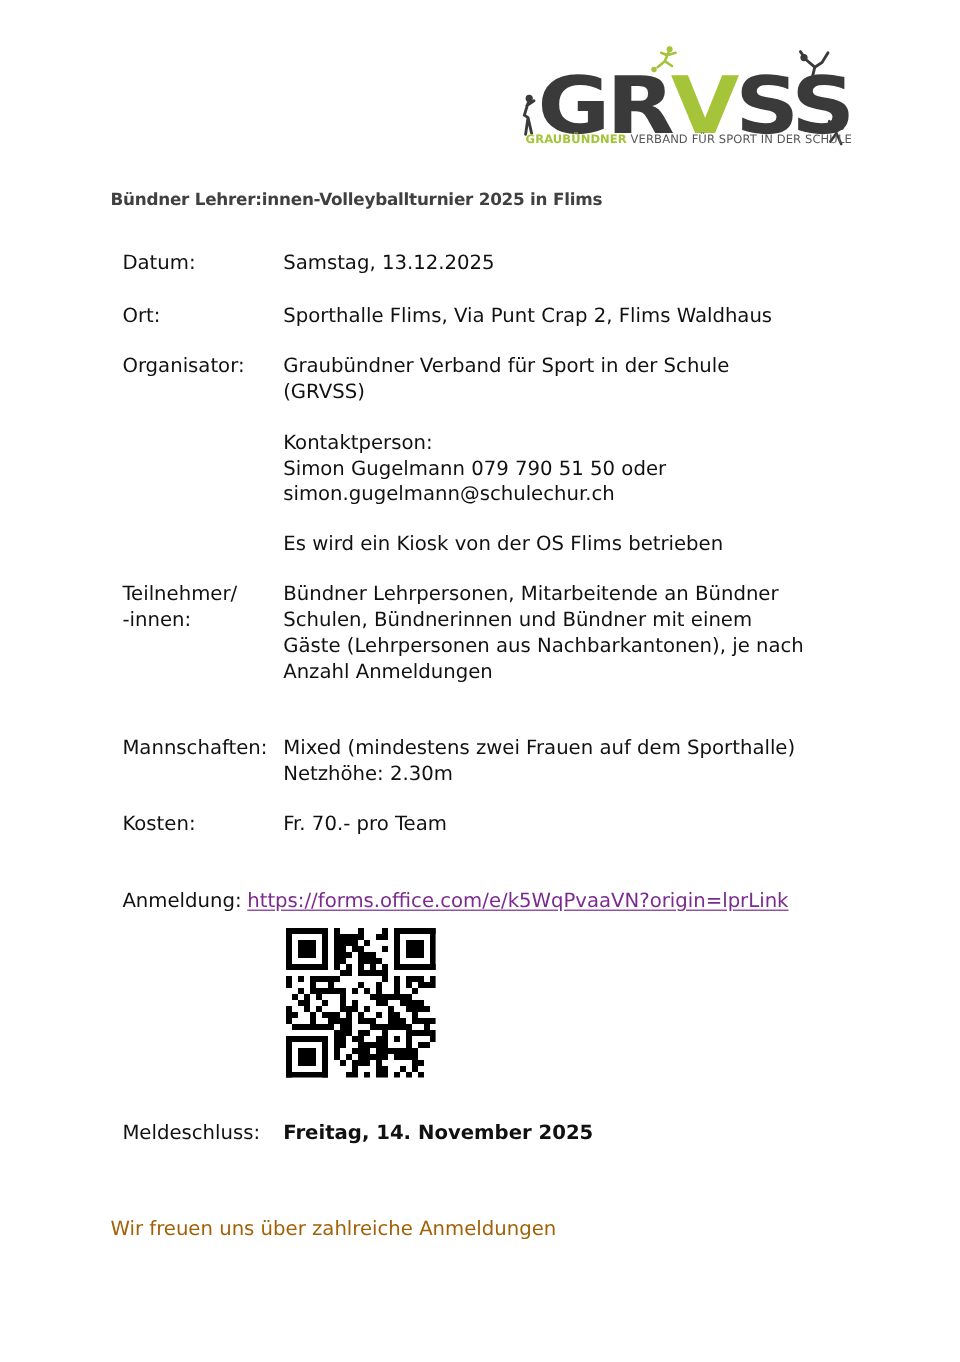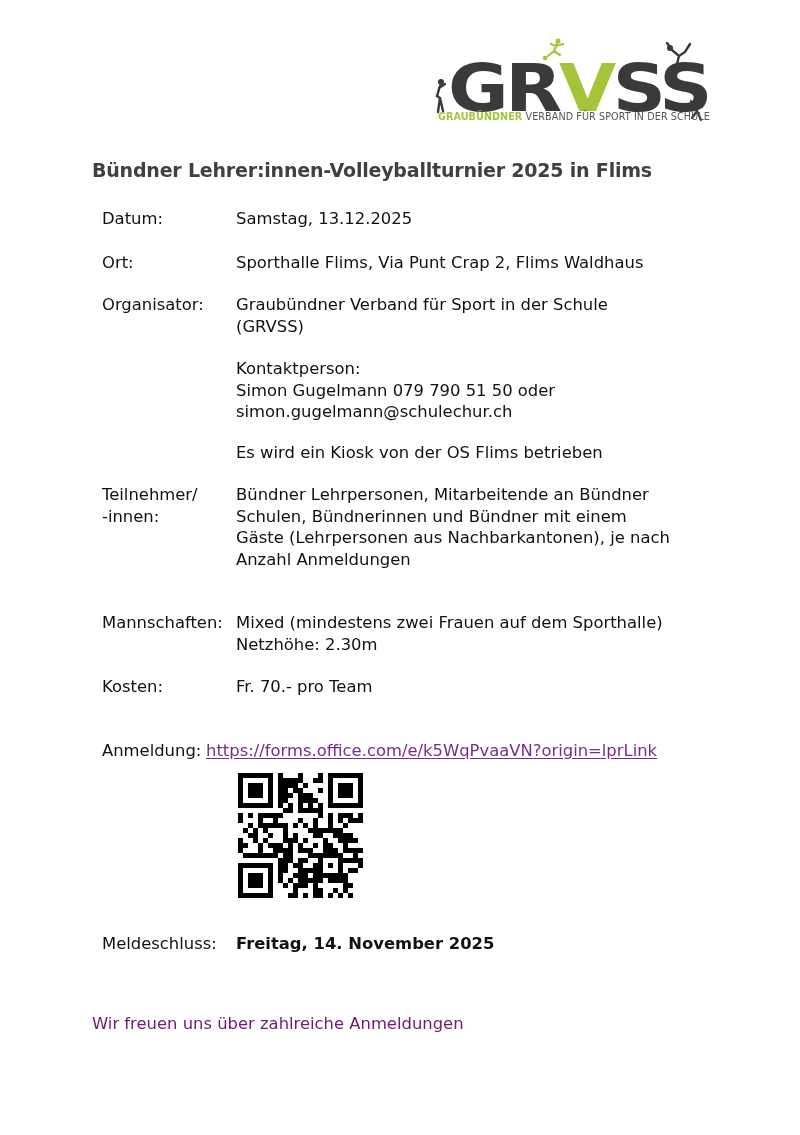--- a/index.html
+++ b/index.html
@@ -12,35 +12,35 @@
   .logo-letters { position: absolute; left: 0; top: 0; font-family: "DejaVu Sans", sans-serif;
                   font-weight: bold; font-size: 66px; letter-spacing: -3px; line-height: 66px;
                   color: #3a3a3a; transform: scaleX(1.12); transform-origin: left top; }
   .logo-letters .green { color: #a5c43a; }
   .logo-tagline { position: absolute; left: 8px; top: 73px; font-size: 9.6px; white-space: nowrap;
                   color: #555555; letter-spacing: 0.1px; }
   .logo-tagline .green { color: #a5c43a; font-weight: bold; }
   .fig { position: absolute; }
 
   
-  .title { position: absolute; left: 92px; top: 159px; font-size: 19px; font-weight: bold;
+  .title { position: absolute; left: 92px; top: 159px; font-size: 14px; font-weight: bold;
            color: #404040; white-space: nowrap; letter-spacing: -0.2px; }
 
   .row { position: absolute; left: 92px; font-size: 16.4px; line-height: 21.5px; color: #111111; }
   .row .label { position: absolute; left: 0; top: 0; white-space: nowrap; margin-left: 10px; }
   .row .value { position: absolute; left: 144px; top: 0; white-space: nowrap; }
   .row .value div { white-space: nowrap; }
 
   .link { color: #7b2a8f; text-decoration: underline; text-underline-offset: 2px; }
   .bold { font-weight: bold; text-align: right; }
 
   .qr { position: absolute; left: 238px; top: 773px; width: 125px; height: 125px; }
   .qr svg { display: block; }
 
-  .closing { position: absolute; left: 92px; top: 1014px; font-size: 16.4px; color: #701a75; white-space: nowrap; }
+  .closing { position: absolute; left: 92px; top: 1014px; font-size: 16.4px; color: #a16207; white-space: nowrap; }
 </style>
 </head>
 <body>
 
 <div class="logo">
   <div class="logo-mark">
     <div class="logo-letters">
       <span>GR</span><span class="green">V</span><span>SS</span>
     </div>
   </div>

